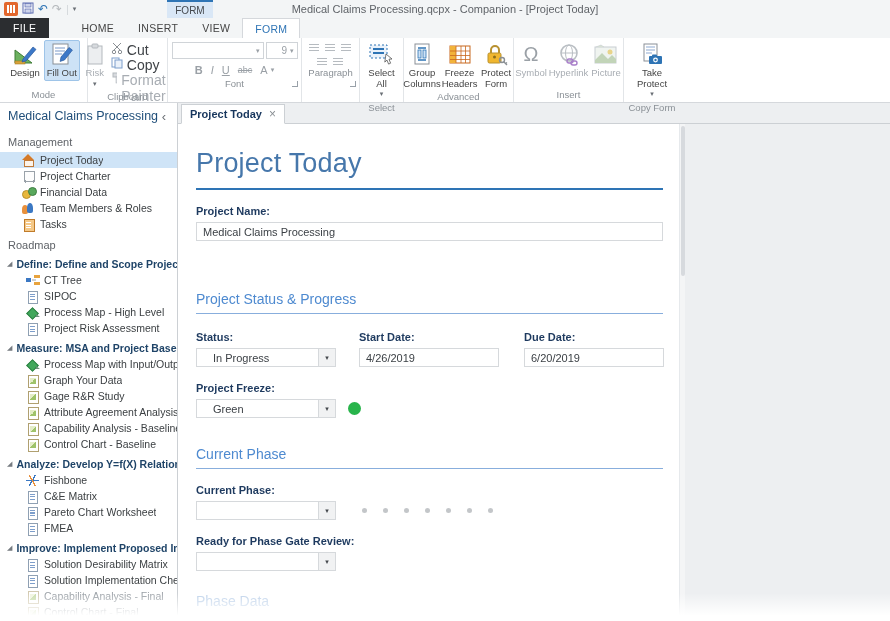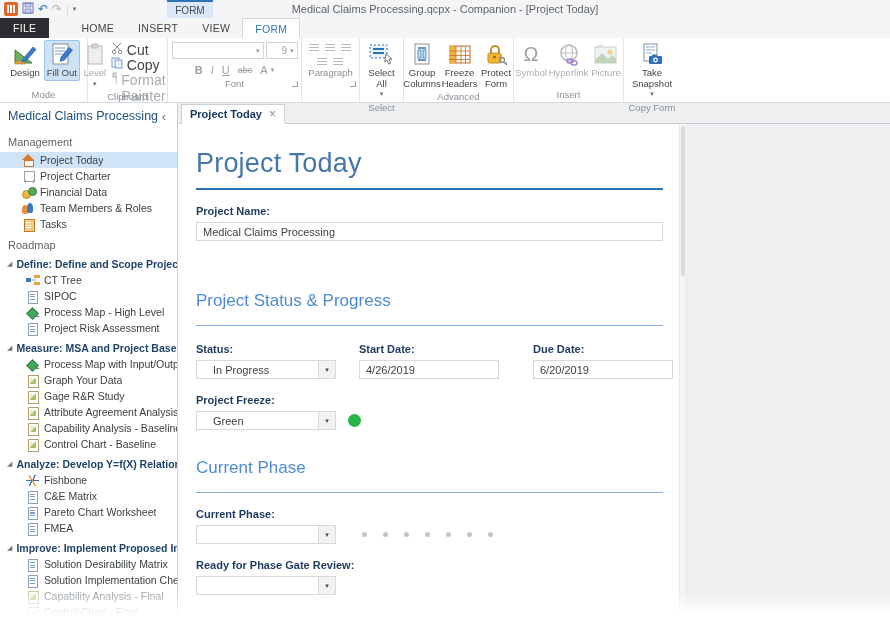--- a/index.html
+++ b/index.html
@@ -104,27 +104,27 @@
   .formpanel{width:501px;background:#fff;position:relative;overflow:hidden;padding:12px 16px 0 18px;flex:none}
   .vscroll{width:6px;background:#f4f5f6;border-left:1px solid #e6e9ec;flex:none;position:relative}
   .vthumb{position:absolute;left:1px;top:2px;width:4px;height:150px;background:#d7dade;border-radius:2px}
   .grayarea{flex:1;background:#edeff1}
 
   
   .ftitle{font-size:27px;font-weight:400;color:#4677ab;margin-top:12px;letter-spacing:.2px}
   .frule{height:2px;background:#2e74b5;margin-top:9px}
   .flabel{font-size:11px;font-weight:bold;color:#1e3a5f;margin:15px 0 5px}
   .tinput{width:100%;height:19px;border:1px solid #d6d9dc;font-family:inherit;font-size:11px;color:#3a3f44;padding:0 6px;background:#fff}
-  .sechead{font-size:17px;color:#4e8ad0;border-bottom:1px solid #88aedd;padding-bottom:14px}
+  .sechead{font-size:14px;color:#4e8ad0;border-bottom:1px solid #88aedd;padding-bottom:6px}
   .mt-status{margin-top:50px}
   .mt-phase{margin-top:28px}
   .cols{display:flex;margin-top:2px}
   .col{width:140px;flex:none}
   .col+.col{margin-left:23px}
-  .col:last-child{margin-left:34px}
+  .col:last-child{margin-left:25px}
   .dd{position:relative;width:140px;height:19px;border:1px solid #d6d9dc;background:#fff;display:flex;align-items:center;
     padding:0 20px 0 16px;font-size:11px;color:#3a3f44}
   .ddbtn{position:absolute;right:0;top:0;width:17px;height:100%;background:#f1f2f3;border-left:1px solid #d6d9dc;
     display:flex;align-items:center;justify-content:center;font-size:7px;color:#44484d}
   .hrow{display:flex;align-items:center;margin-top:2px}
   .hdot{width:13px;height:13px;border-radius:50%;margin-left:12px}
   .dotrow{display:flex;align-items:center;margin-left:26px}
   .pdot{width:5px;height:5px;border-radius:50%;background:#c3c6c9;margin-right:16px}
   .pd{opacity:.5;margin-top:22px}
   .pd .sechead{color:#7fa6d6;border-bottom-color:#c8d8ec}
@@ -197,21 +197,21 @@
 
     <div class="rgroup" style="width:80px">
       <div class="rbtns">
         <div class="rbtn dis" style="min-width:26px">
           <span class="ric">
             <svg width="20" height="24">
                 <rect x="3" y="3" width="14" height="18" fill="#eceef0" stroke="#b4b9be"></rect>
                 <rect x="7" y="1" width="6" height="4" rx="1" fill="#d7dade" stroke="#b4b9be"></rect>
               </svg>
           </span>
-          <span>Level</span>
+          <span>Risk</span>
           <span class="smallcaret">▾</span>
         </div>
         <div class="rcol">
           <div class="rsm">
             <svg width="12" height="12">
                 <path d="M2 1 L10 9 M10 1 L2 9" stroke="#8a8f94" fill="none"></path>
                 <circle cx="3" cy="10" r="1.7" fill="none" stroke="#8a8f94"></circle>
                 <circle cx="9" cy="10" r="1.7" fill="none" stroke="#8a8f94"></circle>
               </svg>
             <span>Cut</span>
@@ -374,21 +374,21 @@
                   <line x1="6" y1="4" x2="15" y2="4"></line>
                   <line x1="6" y1="7" x2="15" y2="7"></line>
                   <line x1="6" y1="10" x2="12" y2="10"></line>
                 </g>
                 <rect x="9" y="13" width="13" height="8" rx="1" fill="#2e74b5"></rect>
                 <rect x="12" y="11.5" width="5" height="2.5" rx="1" fill="#2e74b5"></rect>
                 <circle cx="15.5" cy="17" r="2.4" fill="#fff"></circle>
                 <circle cx="15.5" cy="17" r="1.2" fill="#2e74b5"></circle>
               </svg>
           </span>
-          <span>Take Snapshot</span>
+          <span>Take Protect</span>
             <span class="smallcaret">▾</span>
         </div>
       </div>
       <div class="rgl">Copy Form</div>
     </div>
 
     <div style="flex:1"></div>
   </div>
 
   <div class="content">

